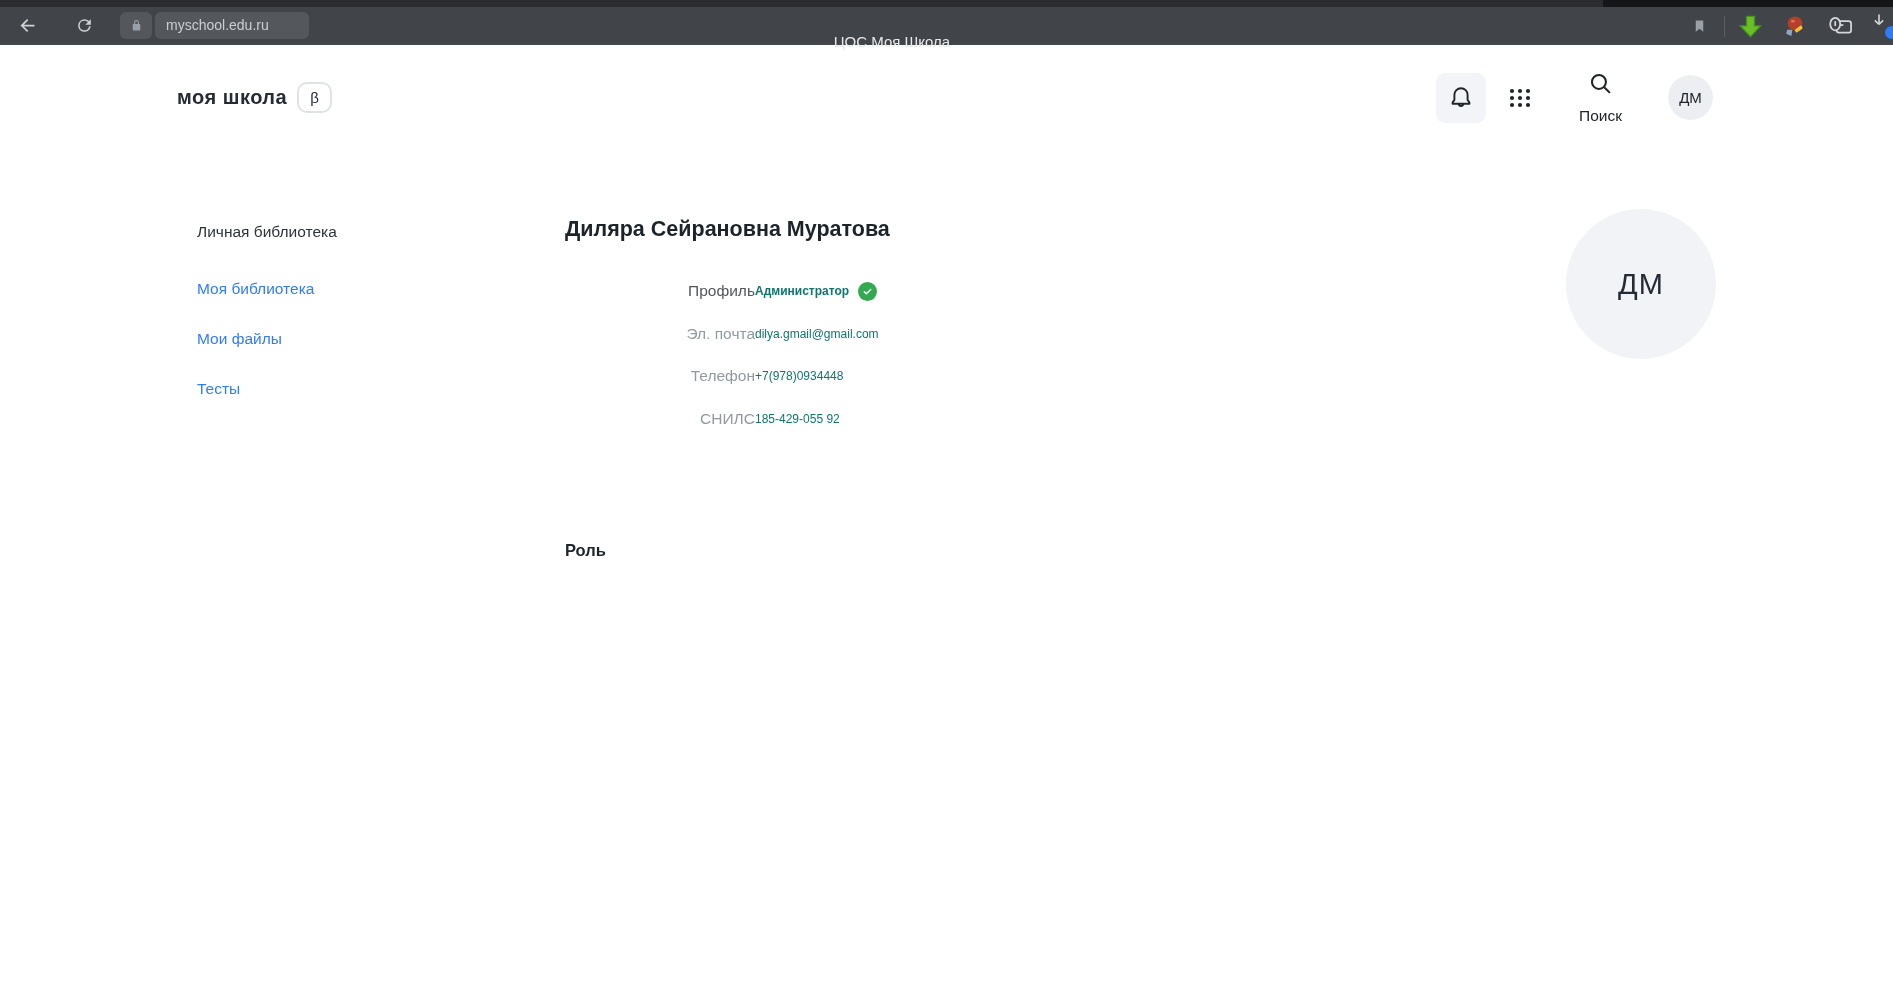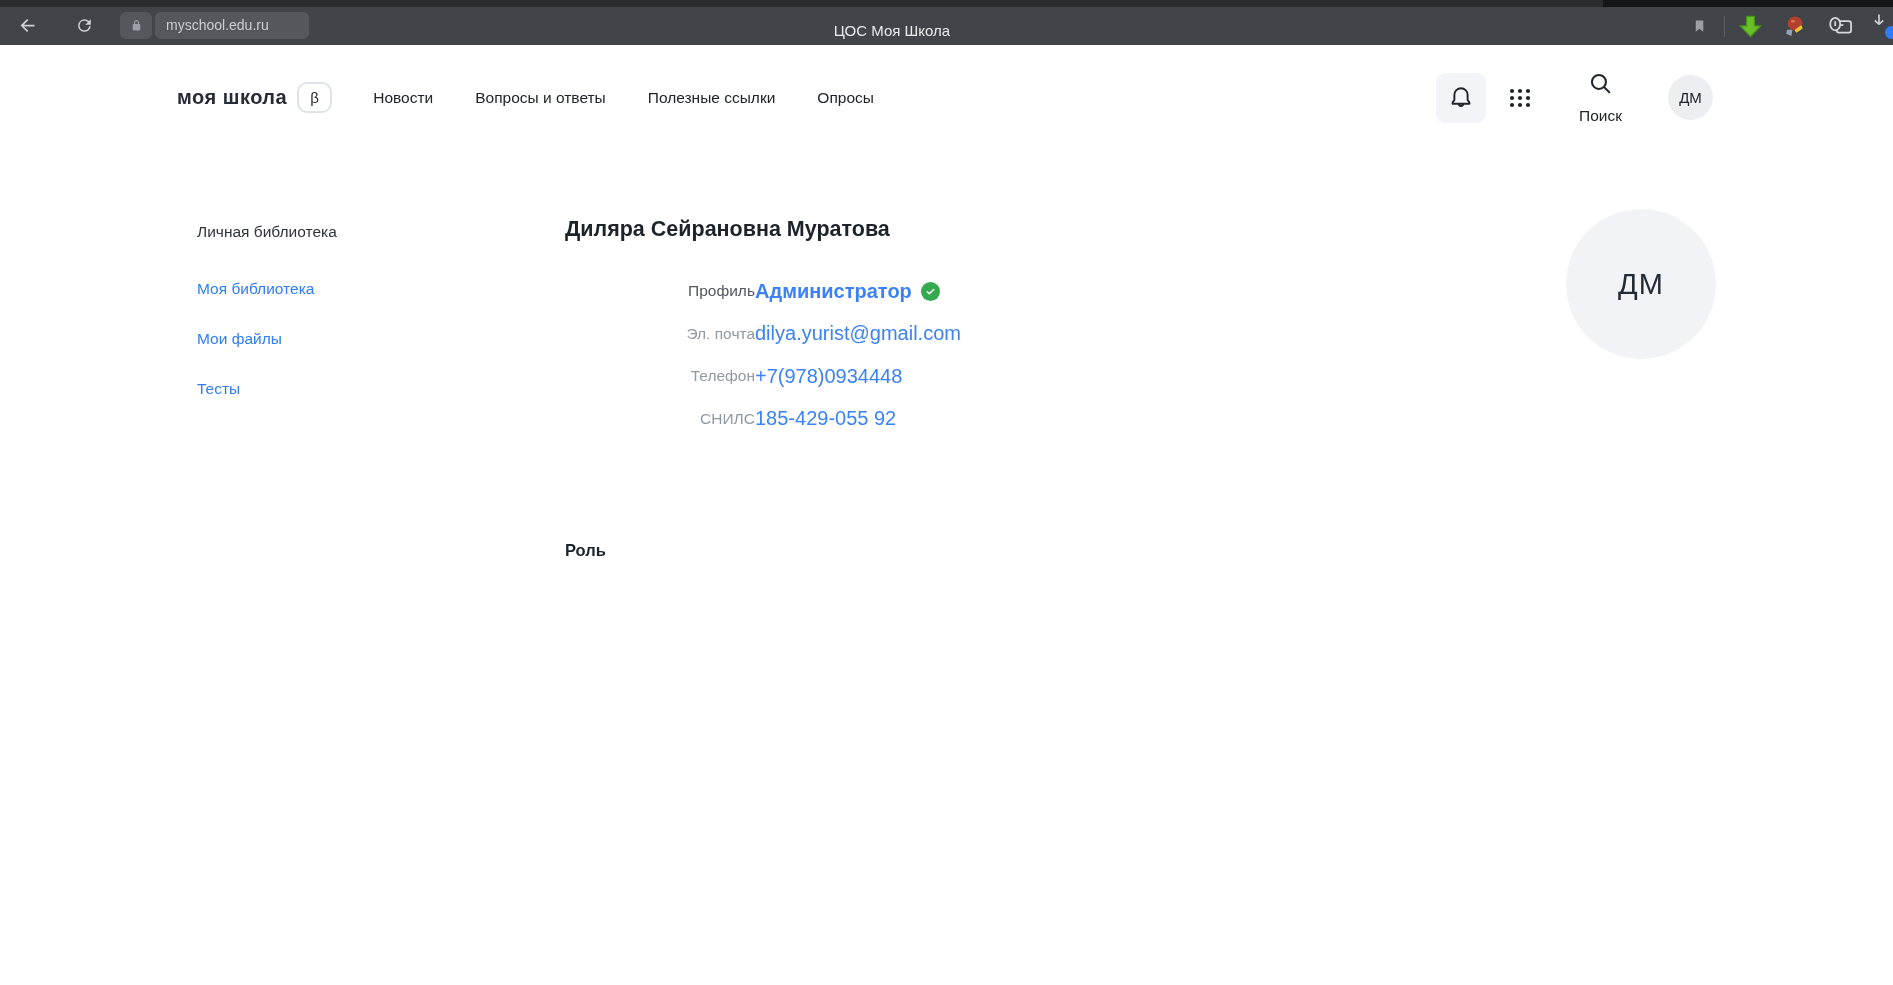--- a/index.html
+++ b/index.html
@@ -14,21 +14,21 @@
   .chrome-btn { width:32px; height:32px; display:flex; align-items:center; justify-content:center;
     border:none; background:transparent; border-radius:50%; cursor:pointer; }
   .chrome-btn svg { display:block; }
   .back-btn { margin-left:11px; margin-top:5px; }
   .reload-btn { margin-left:25px; margin-top:5px; }
   .lock-chip { margin-left:20px; margin-top:5px; width:32px; height:27px; background:#54575c;
     border-radius:6px; display:flex; align-items:center; justify-content:center; }
   .url-pill { margin-left:3px; margin-top:5px; width:154px; height:27px; background:#54575c; border-radius:6px;
     display:flex; align-items:center; padding:1px 11px; }
   .url-pill span { font-size:14px; color:#ccced1; white-space:nowrap; }
-  .window-title { position:absolute; left:892px; top:22px; transform:translateX(-50%);
+  .window-title { position:absolute; left:892px; top:33px; transform:translateX(-50%);
     font-size:15px; color:#e9eaeb; white-space:nowrap; }
   .chrome-right { position:absolute; right:0; top:7px; height:38px; display:flex; align-items:center; }
   .sep { width:1px; height:21px; background:#5b5e63; margin:0 10px; }
   .ext-slot { width:30px; height:30px; display:flex; align-items:center; justify-content:center; cursor:pointer; }
   .edge-dl { position:relative; width:26px; height:28px; margin-left:14px; margin-right:-2px; overflow:hidden; }
   .edge-dl .dot { position:absolute; right:-3px; bottom:1px; width:13px; height:13px; border-radius:50%; background:#2f7cf6; }
 
   
   .site-header { height:105px; display:flex; align-items:center; padding:0 180px 0 177px;
     justify-content:space-between; background:#fff; }
@@ -54,21 +54,21 @@
   .sidebar .item { display:block; font-size:15.5px; line-height:23px; margin-bottom:27px; text-decoration:none; cursor:pointer; }
   .sidebar .item.active { color:#2e343b; cursor:default; margin-bottom:34px; }
   .sidebar .item.link { color:#2f7cf6; }
   .main { width:1130px; padding-top:66px; }
   .profile-top { position:relative; }
   .person-name { font-size:21.5px; font-weight:700; color:#1c232b; line-height:26px; }
   .fields { margin-top:28px; }
   .frow { display:flex; align-items:center; height:42.5px;text-align:right; }
   .frow .flabel { width:190px; font-size:15.5px; color:#9199a1; }
   .frow:first-child .flabel { color:#51575f; }
-  .frow .fvalue { font-size:20px; color:#3b82f6; display:flex; align-items:center; gap:9px; }
+  .frow .fvalue { font-size:12px; color:#0f766e; display:flex; align-items:center; gap:9px; }
   .frow:first-child .fvalue { font-weight:600; }
   .check-badge { width:19px; height:19px; border-radius:50%; background:#34a94f;
     display:inline-flex; align-items:center; justify-content:center; flex:none; }
   .big-avatar { position:absolute; left:1001px; top:-7px; width:150px; height:150px; border-radius:50%;
     background:#f1f3f6; display:flex; align-items:center; justify-content:center;
     font-size:29px; color:#242b35; letter-spacing:1px; }
   .role-heading { margin-top:100px; font-size:16.5px; font-weight:700; color:#1d242c; line-height:20px; }
   .role-card { position:relative; margin-top:25px; min-height:174px; background:#fff;
     border:1px solid #e4e7ea; border-radius:10px; padding:32px 25px 36px 25px;
     box-shadow:0 2px 8px rgba(20,30,40,.05); }
@@ -144,26 +144,20 @@
         </svg>
         <span class="dot"></span>
       </div>
     </div>
   </div>
 
   <div class="site-header">
     <div class="hleft">
       <div class="logo">моя школа</div>
       <div class="beta-badge">β</div>
-      <nav class="nav">
-        <a>Новости</a>
-        <a>Вопросы и ответы</a>
-        <a>Полезные ссылки</a>
-        <a>Опросы</a>
-      </nav>
     </div>
     <div class="hright">
       <button class="bell-btn">
         <svg width="24" height="26" viewBox="0 0 24 26">
           <path d="M12 3.2a6.6 6.6 0 0 0-6.6 6.6v5.1L3.6 17.5v1.3h16.8v-1.3l-1.8-2.6V9.8A6.6 6.6 0 0 0 12 3.2z" fill="none" stroke="#20242a" stroke-width="1.9" stroke-linejoin="round"></path>
           <path d="M9.8 18.8a2.2 2.2 0 0 0 4.4 0" fill="none" stroke="#20242a" stroke-width="1.9"></path>
         </svg>
       </button>
       <button class="grid-btn">
         <svg width="26" height="26" viewBox="0 0 26 26">
@@ -212,21 +206,21 @@
               <span>Администратор</span>
               <span class="check-badge">
                 <svg width="11" height="11" viewBox="0 0 24 24">
                     <path d="M5 12.5l4.5 4.5L19 7.5" fill="none" stroke="#fff" stroke-width="3.2" stroke-linecap="round" stroke-linejoin="round"></path>
                   </svg>
               </span>
             </span>
           </div>
           <div class="frow">
             <span class="flabel">Эл. почта</span>
-            <span class="fvalue">dilya.yurist@gmail.com</span>
+            <span class="fvalue">dilya.gmail@gmail.com</span>
           </div>
           <div class="frow">
             <span class="flabel">Телефон</span>
             <span class="fvalue">+7(978)0934448</span>
           </div>
           <div class="frow">
             <span class="flabel">СНИЛС</span>
             <span class="fvalue">185-429-055 92</span>
           </div>
         </div>

